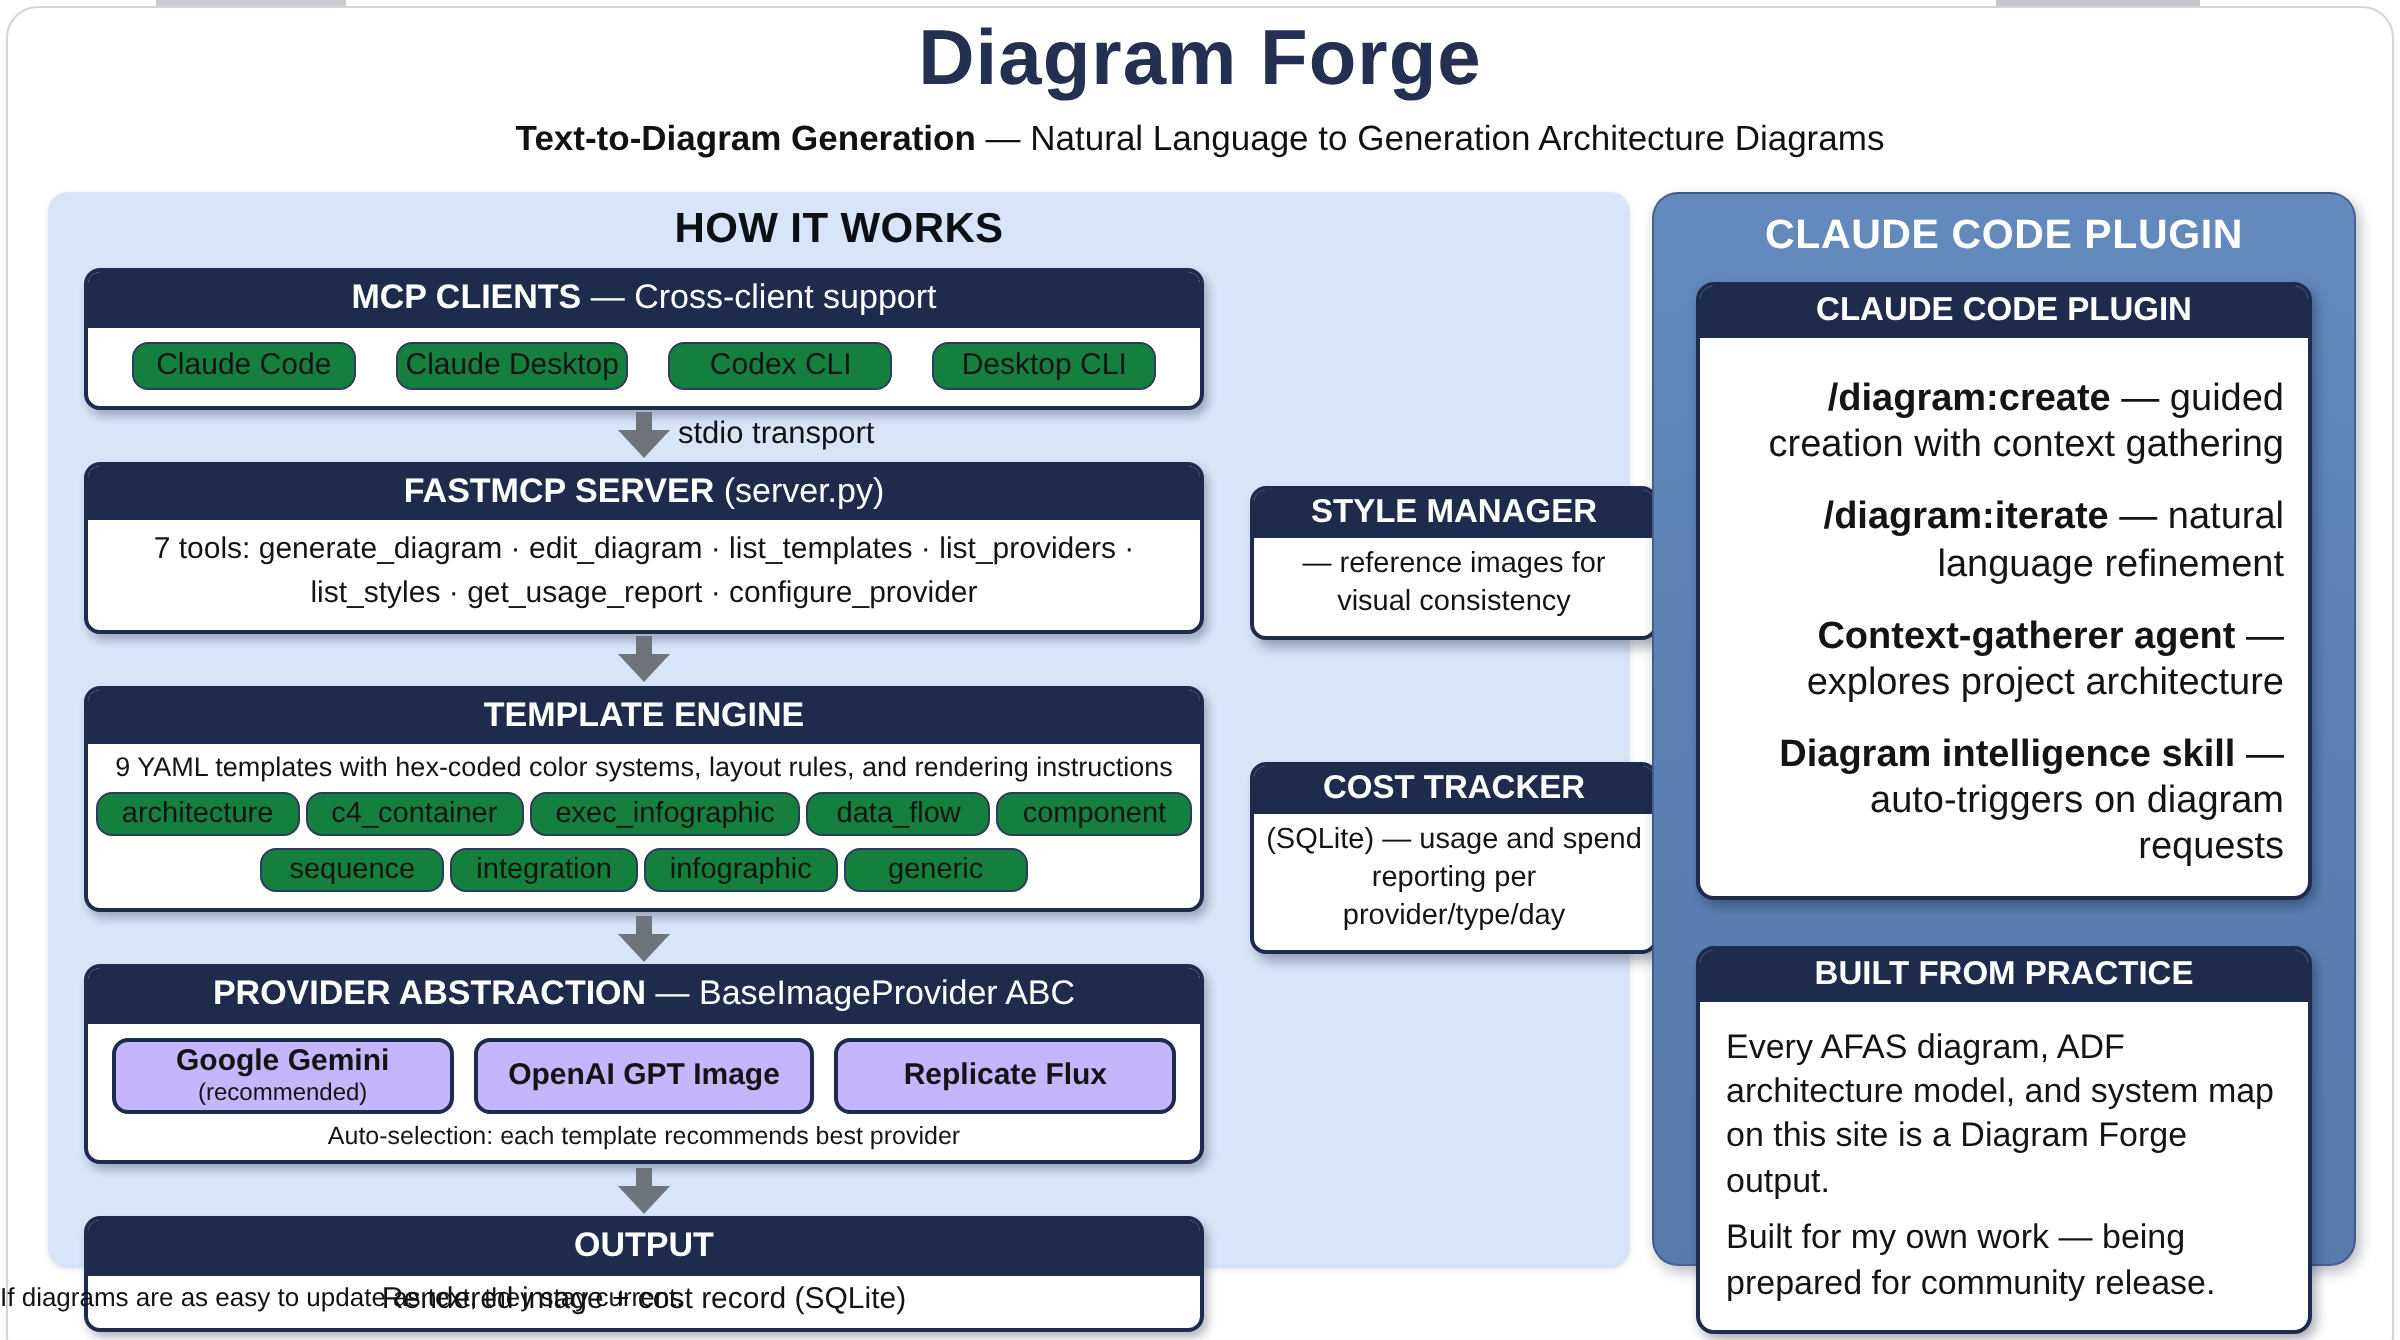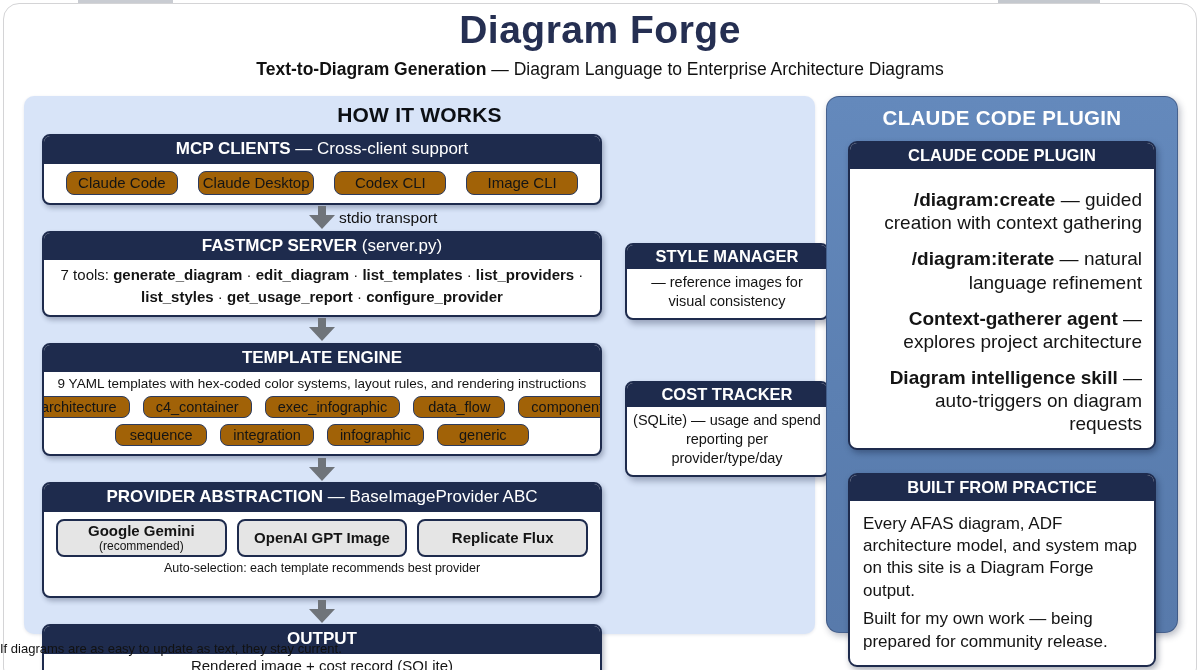--- a/index.html
+++ b/index.html
@@ -78,57 +78,57 @@
   .arrow-svg { display: block; }
   .arrow-label {
     position: absolute; left: calc(50% + 17px); top: 50%;
     transform: translateY(-52%);
     font-size: 15.5px; color: #111; white-space: nowrap;
   }
 
   .pills-row { display: flex; gap: 20px; padding: 7px 22px 8px; }
   .pill {
     flex: 1;
-    background: #a16207;
+    background: #15803d;
     border: 1.6px solid #2c3b5e;
     border-radius: 8px;
     text-align: center;
     font-size: 15px;
     padding: 2.5px 4px;
     white-space: nowrap;
   }
 
   .tools-line {
     font-size: 15px; text-align: center;
     padding: 4px 10px 7px; line-height: 1.45;
   }
-  .tools-line b { font-weight: bold; }
+  .tools-line b { font-weight: normal; }
 
   .tmpl-desc {
     font-size: 13.5px; text-align: center;
     padding: 4px 2px 1px; white-space: nowrap;
   }
-  .tmpl-row { justify-content: center; gap: 13px; padding: 4px 10px 2px; }
+  .tmpl-row { justify-content: center; gap: 3px; padding: 4px 10px 2px; }
   .tmpl-row .pill { flex: 0 0 auto; min-width: 92px; padding: 2px 12px; font-size: 14.5px; }
   .tmpl-row2 { padding-bottom: 8px; }
 
   .providers-row { display: flex; gap: 10px; padding: 7px 12px 3px; }
   .pbox {
     flex: 1;
     border: 2px solid #1e2b4d;
     border-radius: 8px;
-    background: #e5e5e5;
+    background: #c4b5fd;
     min-height: 37px;
     display: flex; flex-direction: column;
     justify-content: center; align-items: center;
     padding: 2px 0;
   }
   .pname { font-weight: bold; font-size: 15px; line-height: 1.12; }
   .pnote { font-size: 12px; line-height: 1.1; }
-  .prov-caption { font-size: 12.5px; text-align: center; padding: 1px 0 21px; }
+  .prov-caption { font-size: 12.5px; text-align: center; padding: 1px 0 5px; }
 
   .output-body { font-size: 15px; text-align: center; padding: 3px 0 6px; }
 
   
   .side-card {
     position: absolute; left: 601px; width: 204px;
     background: #fff;
     border: 2px solid #1e2b4d;
     border-radius: 8px;
     overflow: hidden;
@@ -187,34 +187,34 @@
 </style>
 </head>
 <body>
 
 <div class="canvas">
   <div class="card-frame"></div>
   <div class="frag frag1"></div>
   <div class="frag frag2"></div>
 
   <div class="page-title">Diagram Forge</div>
-  <div class="page-subtitle"><b>Text-to-Diagram Generation</b><span> — Diagram Language to Enterprise Architecture Diagrams</span></div>
+  <div class="page-subtitle"><b>Text-to-Diagram Generation</b><span> — Natural Language to Generation Architecture Diagrams</span></div>
 
   <div class="left-panel">
     <div class="hiw-title">HOW IT WORKS</div>
 
     <div class="flow">
 
       <div class="fbox">
         <div class="fhead"><b>MCP CLIENTS</b><span> — Cross-client support</span></div>
         <div class="pills-row" id="mcp-clients-row">
             <div class="pill">Claude Code</div>
             <div class="pill">Claude Desktop</div>
             <div class="pill">Codex CLI</div>
-            <div class="pill">Image CLI</div>
+            <div class="pill">Desktop CLI</div>
           </div>
       </div>
 
       <div class="arrow-row">
         <svg class="arrow-svg" width="26" height="23" viewBox="0 0 26 23">
             <path d="M9 0 h8 v9 h9 L13 23 0 9 h9 z" fill="#6f747a"></path>
           </svg>
         <span class="arrow-label">stdio transport</span>
       </div>
 

